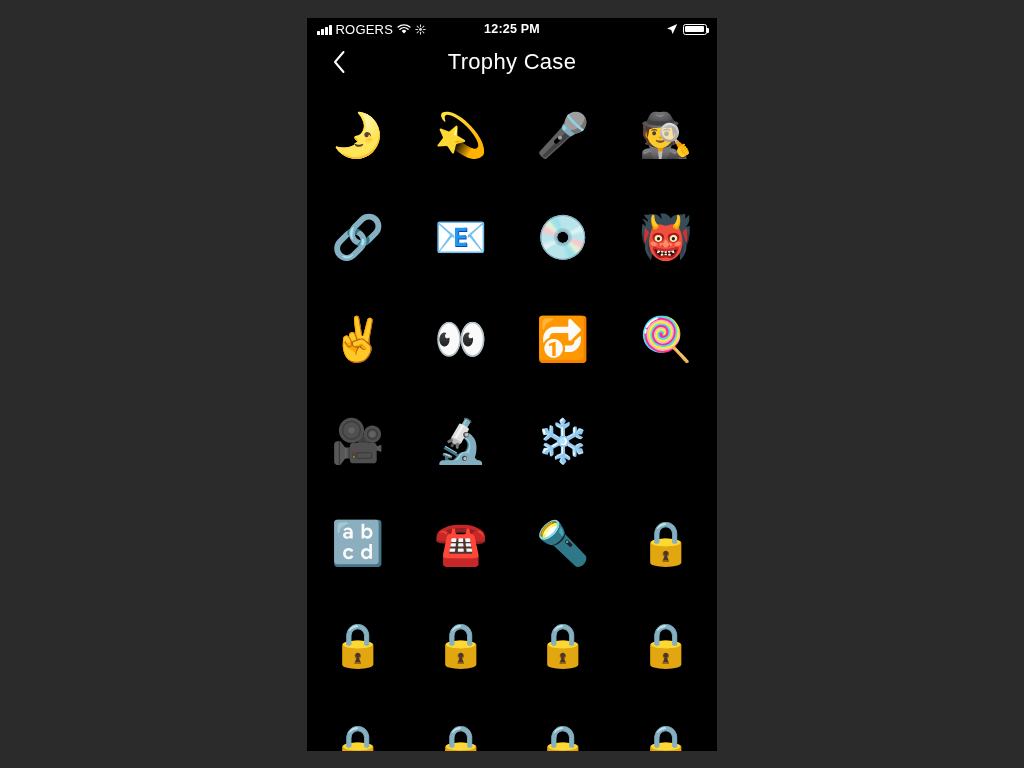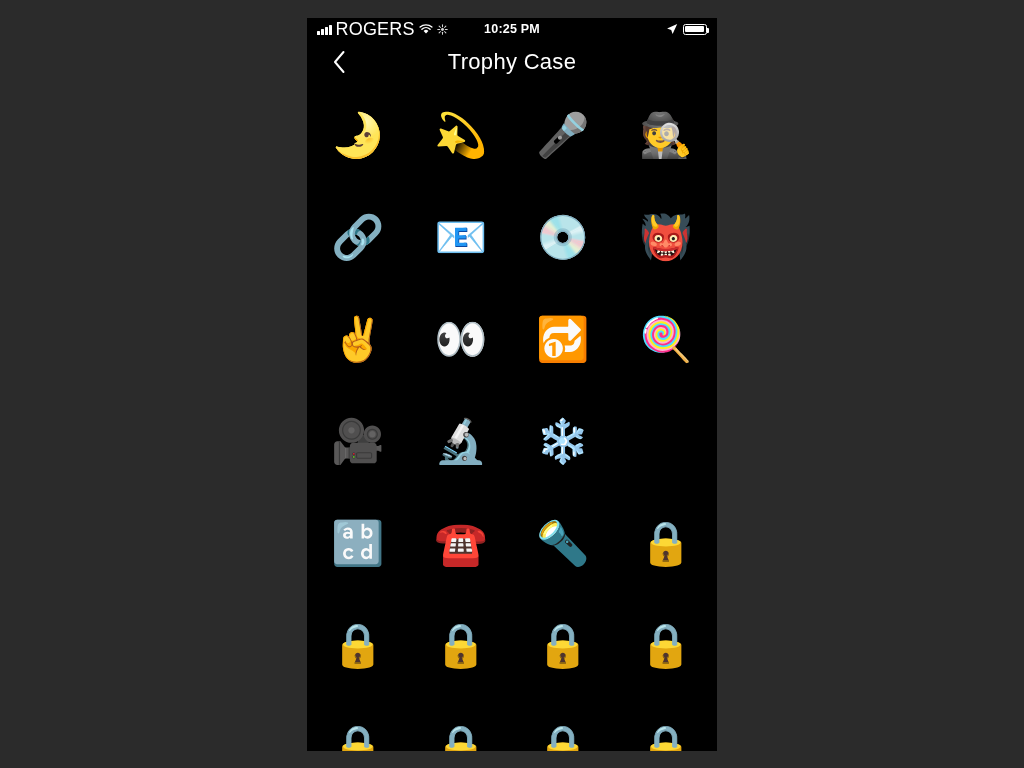--- a/index.html
+++ b/index.html
@@ -55,21 +55,21 @@
   .sb-right {
     position: absolute;
     right: 10px;
     top: 0;
     height: 22px;
     display: flex;
     align-items: center;
     gap: 5px;
   }
   .sb-text {
-    font-size: 18px;
+    font-size: 13px;
     letter-spacing: 0.2px;
     color: #ffffff;
     font-family: "Liberation Sans", sans-serif;
   }
   .clock-text {
     font-size: 12.5px;
     font-weight: bold;
     color: #ffffff;
     letter-spacing: 0.2px;
   }
@@ -217,21 +217,21 @@
             <line x1="8.2" y1="8.2" x2="9.7" y2="9.7"></line>
             <line x1="9.7" y1="2.3" x2="8.2" y2="3.8"></line>
             <line x1="3.8" y1="8.2" x2="2.3" y2="9.7"></line>
           </g>
           <circle cx="6" cy="6" r="1.6" fill="#d8d8d8"></circle>
         </svg>
       </span>
     </div>
 
     <div class="sb-center">
-      <span class="clock-text">10:25 PM</span>
+      <span class="clock-text">12:25 PM</span>
     </div>
 
     <div class="sb-right">
       <span>
         <svg class="icon-svg" width="12" height="12" viewBox="0 0 12 12">
           <path d="M11.2 1.1 L1.1 5.6 L5.2 6.9 L6.6 11 Z" fill="#ffffff"></path>
         </svg>
       </span>
       <span class="battery">
         <span class="battery-fill"></span>

